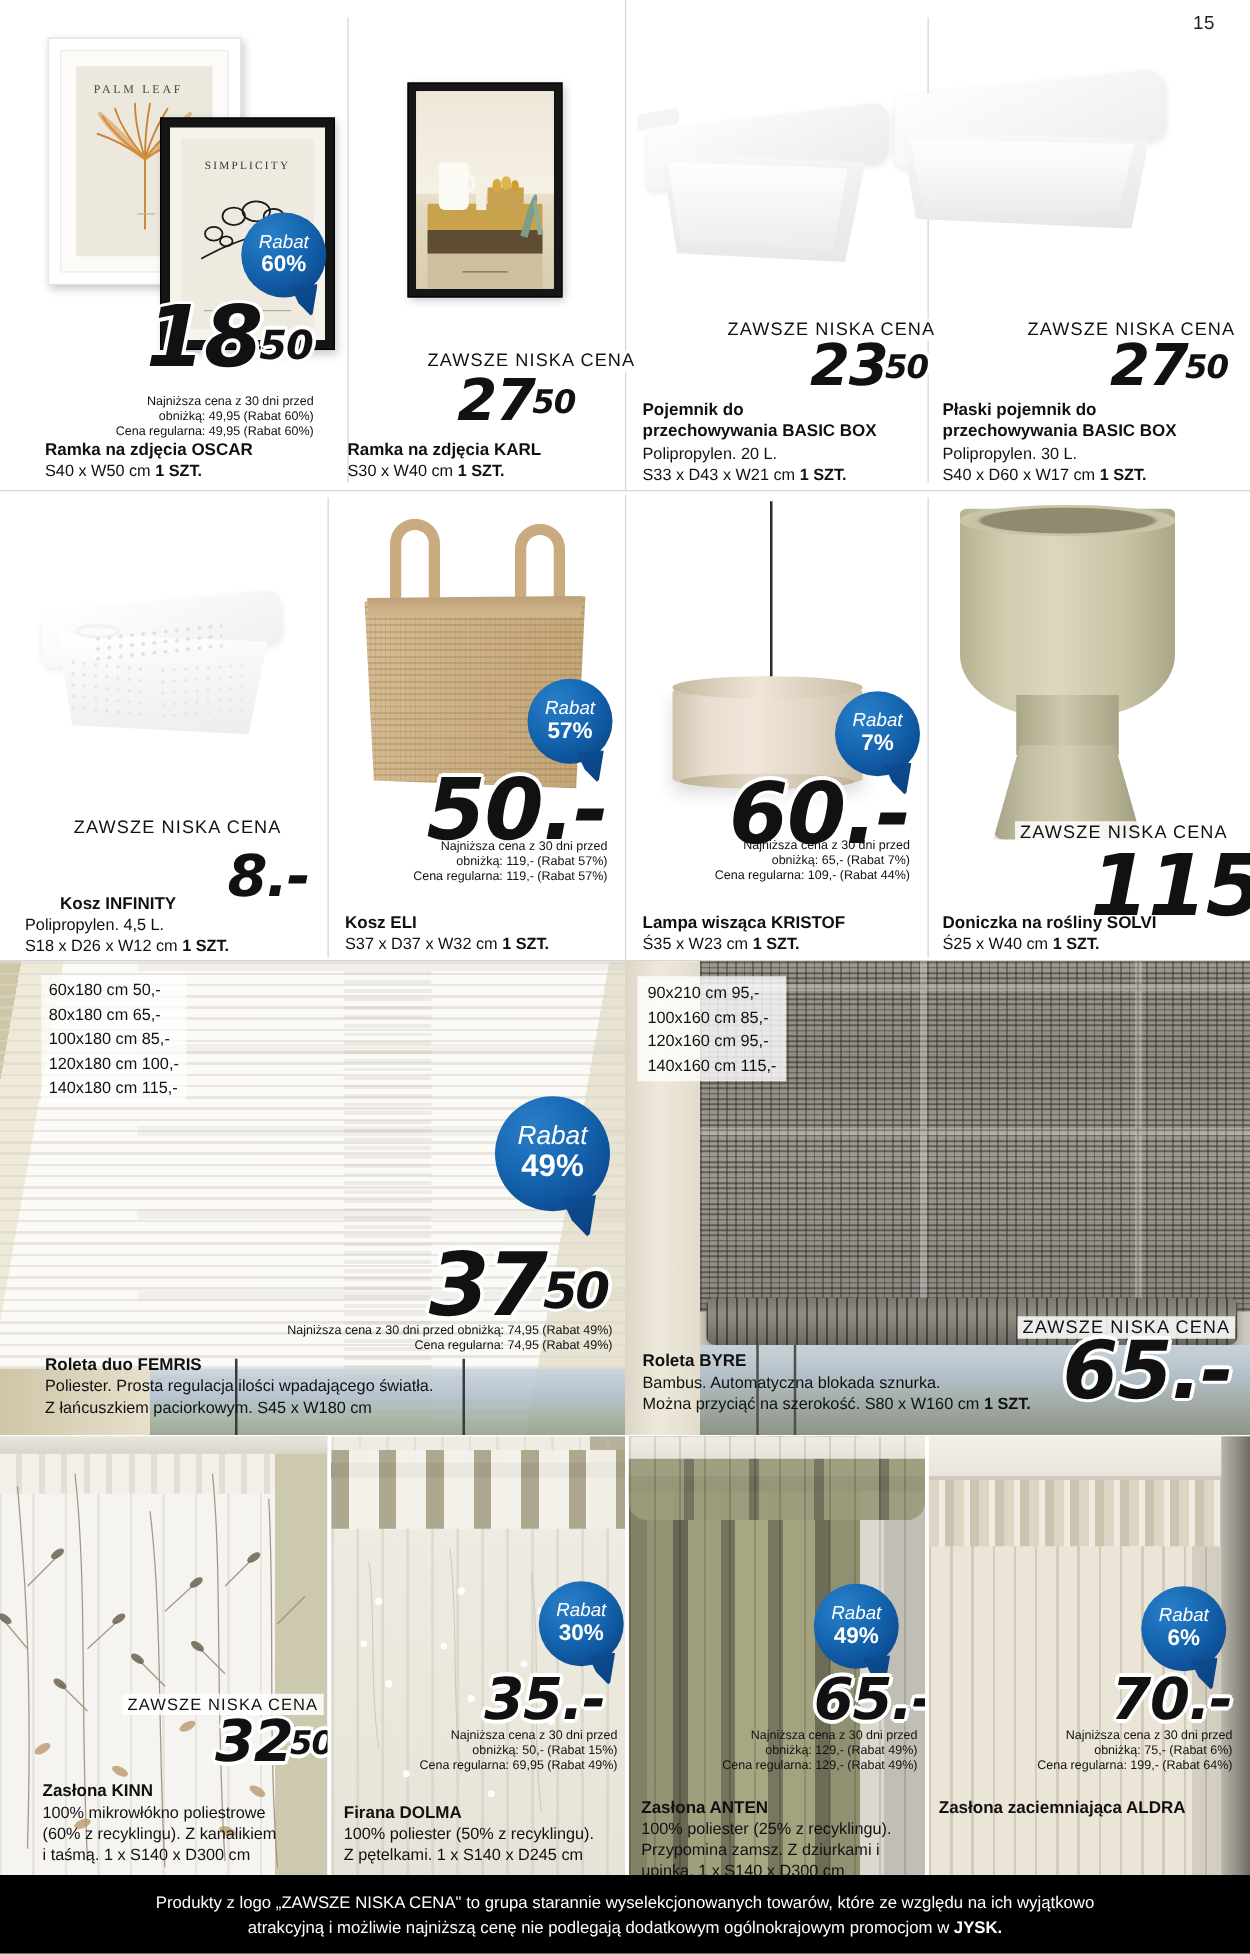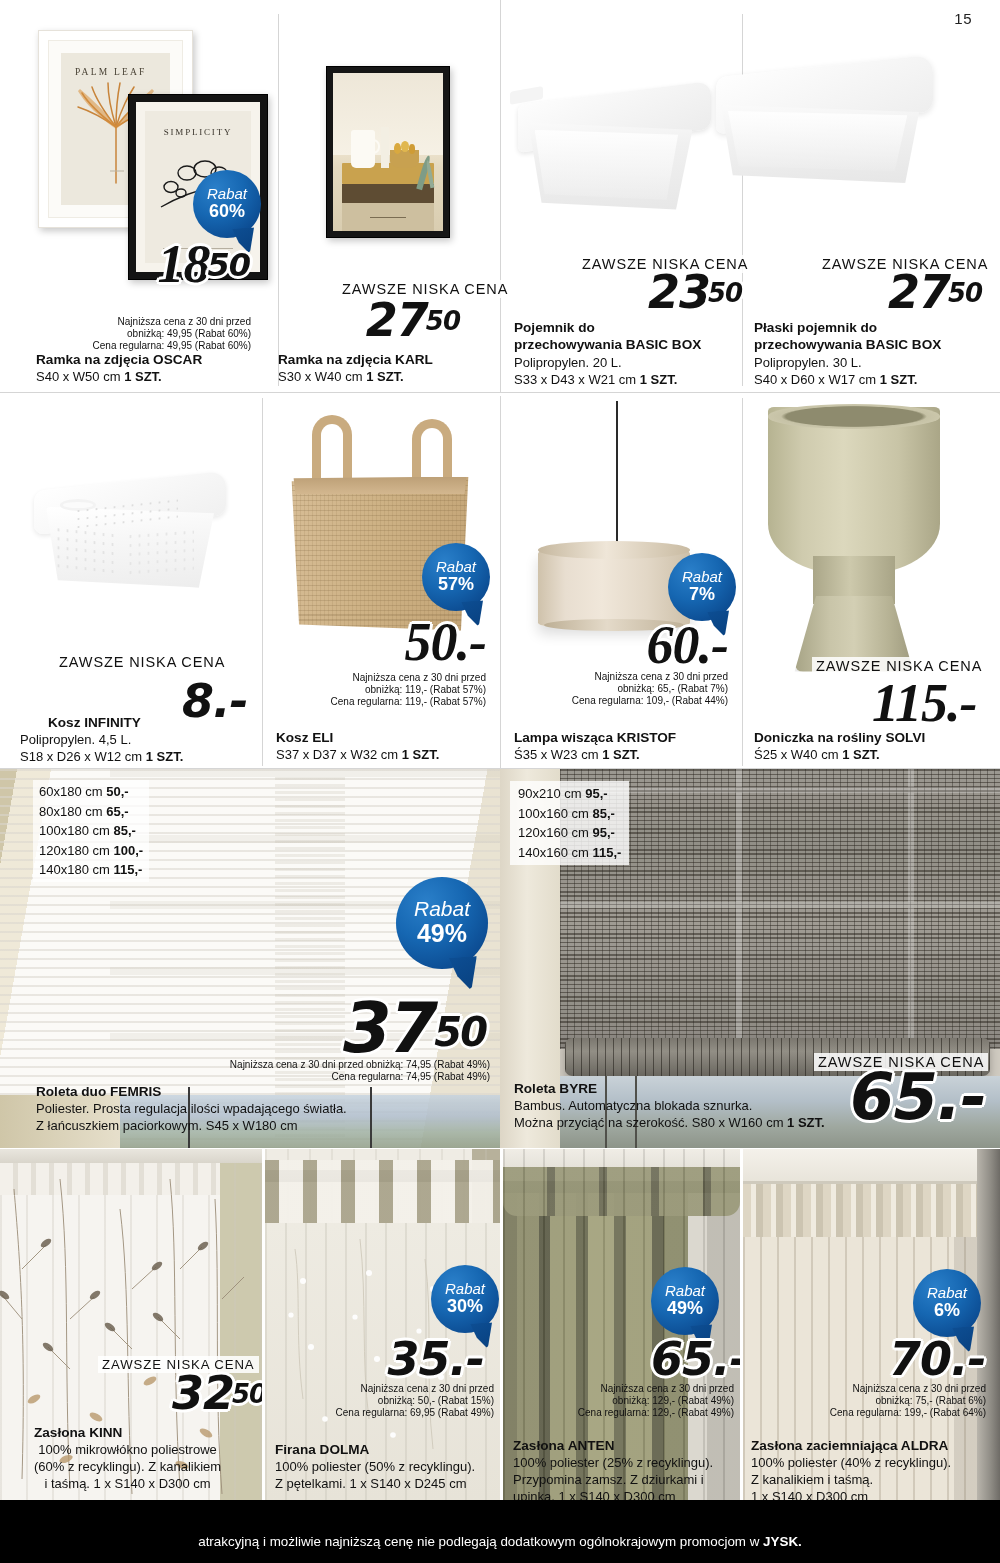--- a/index.html
+++ b/index.html
@@ -32,21 +32,21 @@
     -webkit-text-stroke: 0px;
     text-shadow:
       2px 0 0 #fff, -2px 0 0 #fff, 0 2px 0 #fff, 0 -2px 0 #fff,
       2px 2px 0 #fff, -2px -2px 0 #fff, 2px -2px 0 #fff, -2px 2px 0 #fff,
       3px 0 0 #fff, -3px 0 0 #fff, 0 3px 0 #fff, 0 -3px 0 #fff;
     position: relative;
   }
   .price .int { font-size: 46px; font-style: italic; }
   .price .cents { font-size: 26px; font-style: italic; vertical-align: super; margin-left: -2px; }
   .price .dash { font-size: 46px; font-style: italic; }
-  .price-big .int, .price-big .dash { font-size: 54px; font-family: Liberation Serif, serif; }
+  .price-big .int, .price-big .dash { font-size: 68px; }
   .price-big .cents { font-size: 32px; }
 
   .always-low {
     font-weight: 400; font-size: 14.5px; letter-spacing: .9px;
     color: #111; white-space: nowrap;
     background: rgba(255,255,255,.86); padding: 1px 4px;
     display: inline-block;
   }
 
   .legal {
@@ -86,21 +86,21 @@
   .frame { position: absolute; box-shadow: 2px 3px 7px rgba(0,0,0,.22); }
 
   .palm-leaf {
     position: absolute; left: 50%; top: 52%; transform: translate(-50%,-50%);
   }
 
   
   .box-img { position: absolute; }
 
   .tbl-sizes { font-size: 13px; line-height: 1.5; color: #111; }
-  .tbl-sizes b { font-weight: 700; margin-top: 23px; }
+  .tbl-sizes b { font-weight: 400; margin-top: 23px; }
 
   
   .footer {
     position: absolute; left: 0; bottom: 0; width: 1000px; height: 63px;
     background: #000; color: #fff;
     display: flex; align-items: center; justify-content: center; text-align: center;
   }
   .footer p { font-size: 13.4px; line-height: 1.45; max-width: 900px; }
   .footer b { font-weight: 700; }
 
@@ -539,21 +539,21 @@
     </svg>
 
     <div style="position:absolute; left:98px; top:206px;">
       <span class="always-low" style="font-size:13.2px;">ZAWSZE NISKA CENA</span>
     </div>
     <div style="position:absolute; left:172px; top:224px;">
       <span class="price"><span class="int">32</span><span class="cents">50</span></span>
     </div>
 
     <div class="prodname" style="position:absolute; left:34px; top:276px;">Zasłona KINN</div>
-    <div class="proddesc" style="position:absolute; left:34px; top:293px;text-align:center;">
+    <div class="proddesc" style="position:absolute; left:34px; top:293px;">
       <div>100% mikrowłókno poliestrowe</div>
       <div>(60% z recyklingu). Z kanalikiem</div>
       <div>i taśmą. 1 x S140 x D300 cm</div>
     </div>
   </div>
 
   <div class="photo" style="left:265px;top:1149px;width:235px;height:351px;">
     <div style="position:absolute; inset:0;
          background:
            repeating-linear-gradient(90deg, rgba(200,196,184,.30) 0 2px, rgba(255,255,255,0) 2px 22px),
@@ -687,27 +687,22 @@
       <span class="price"><span class="int">70</span><span class="dash">.-</span></span>
     </div>
 
     <div class="legal" style="position:absolute; right:14px; top:234px; width:240px;">
       <div>Najniższa cena z 30 dni przed</div>
       <div>obniżką: 75,- (Rabat 6%)</div>
       <div>Cena regularna: 199,- (Rabat 64%)</div>
     </div>
 
     <div class="prodname" style="position:absolute; left:8px; top:289px;">Zasłona zaciemniająca ALDRA</div>
-    <div class="proddesc" style="position:absolute; left:8px; top:306px;">
-      <div>100% poliester (40% z recyklingu).</div>
-      <div>Z kanalikiem i taśmą.</div>
-      <div>1 x S140 x D300 cm</div>
-    </div>
   </div>
 
   <div class="footer">
     <p>
-      <br>
+      <span>Produkty z logo „ZAWSZE NISKA CENA" to grupa starannie wyselekcjonowanych towarów, które ze względu na ich wyjątkowo</span><br>
       <span>atrakcyjną i możliwie najniższą cenę nie podlegają dodatkowym ogólnokrajowym promocjom w </span><b>JYSK.</b>
     </p>
   </div>
 
 </div>
 
 </body></html>

